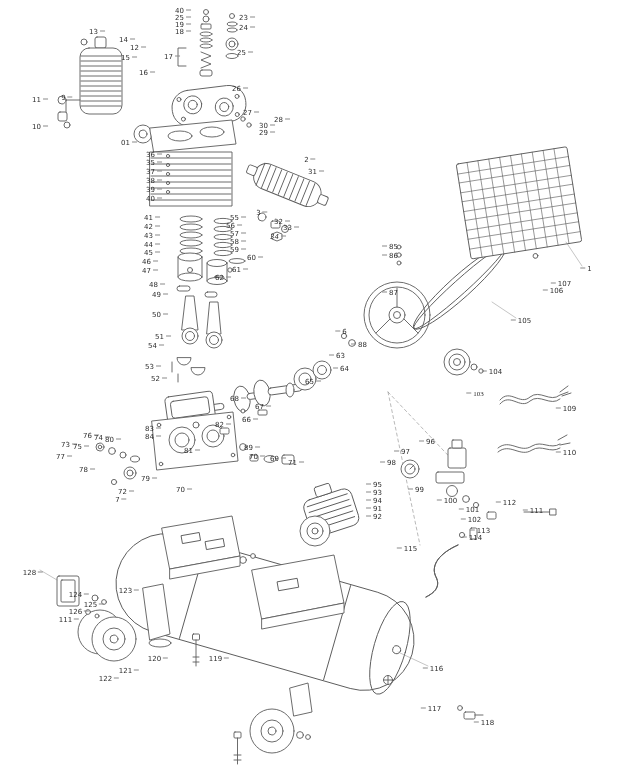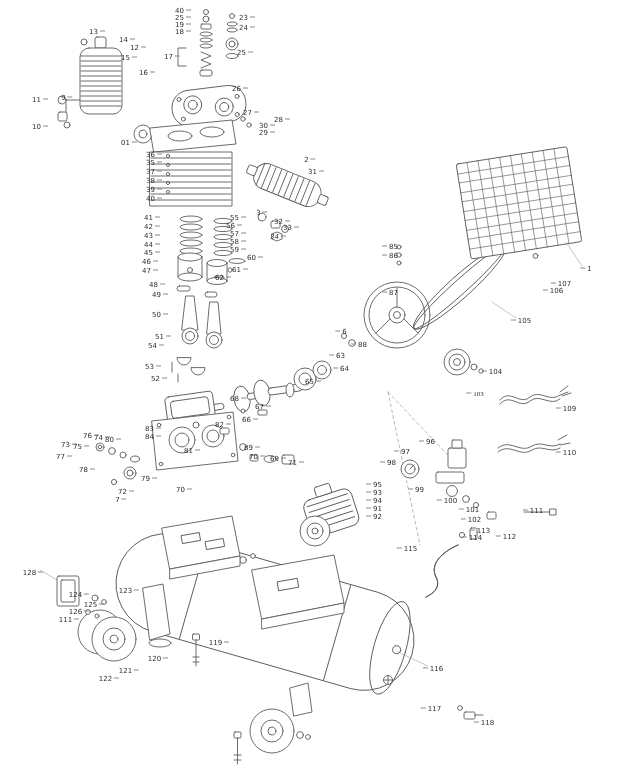--- a/index.html
+++ b/index.html
@@ -452,33 +452,33 @@
       <span class="part-label lead-left" style="left: 374px; top: 501px;">94</span>
       <span class="part-label lead-left" style="left: 374px; top: 509px;">91</span>
       <span class="part-label lead-left" style="left: 374px; top: 517px;">92</span>
       <span class="part-label lead-left" style="left: 427px; top: 442px;">96</span>
       <span class="part-label lead-left" style="left: 402px; top: 452px;">97</span>
       <span class="part-label lead-left" style="left: 388px; top: 463px;">98</span>
       <span class="part-label lead-left" style="left: 416px; top: 490px;">99</span>
       <span class="part-label lead-left" style="left: 447px; top: 501px;">100</span>
       <span class="part-label lead-left" style="left: 469px; top: 510px;">101</span>
       <span class="part-label lead-left" style="left: 471px; top: 520px;">102</span>
-      <span class="part-label lead-left" style="left: 506px; top: 537px;">112</span>
+      <span class="part-label lead-left" style="left: 506px; top: 503px;">112</span>
       <span class="part-label lead-left" style="left: 533px; top: 511px;">111</span>
       <span class="part-label lead-left" style="left: 480px; top: 531px;">113</span>
       <span class="part-label lead-left" style="left: 472px; top: 538px;">114</span>
       <span class="part-label lead-left" style="left: 407px; top: 549px;">115</span>
       <span class="part-label lead-right" style="left: 33px; top: 573px;">128</span>
       <span class="part-label lead-right" style="left: 79px; top: 595px;">124</span>
       <span class="part-label lead-right" style="left: 129px; top: 591px;">123</span>
       <span class="part-label lead-right" style="left: 94px; top: 605px;">125</span>
       <span class="part-label lead-right" style="left: 79px; top: 612px;">126</span>
       <span class="part-label lead-right" style="left: 69px; top: 620px;">111</span>
       <span class="part-label lead-right" style="left: 158px; top: 659px;">120</span>
-      <span class="part-label lead-right" style="left: 219px; top: 643px;">119</span>
+      <span class="part-label lead-right" style="left: 219px; top: 659px;">119</span>
       <span class="part-label lead-right" style="left: 129px; top: 671px;">121</span>
       <span class="part-label lead-right" style="left: 109px; top: 679px;">122</span>
       <span class="part-label lead-left" style="left: 433px; top: 669px;">116</span>
       <span class="part-label lead-left" style="left: 431px; top: 709px;">117</span>
       <span class="part-label lead-left" style="left: 484px; top: 723px;">118</span>
     </div>
 
 </div>
 
 </body></html>

